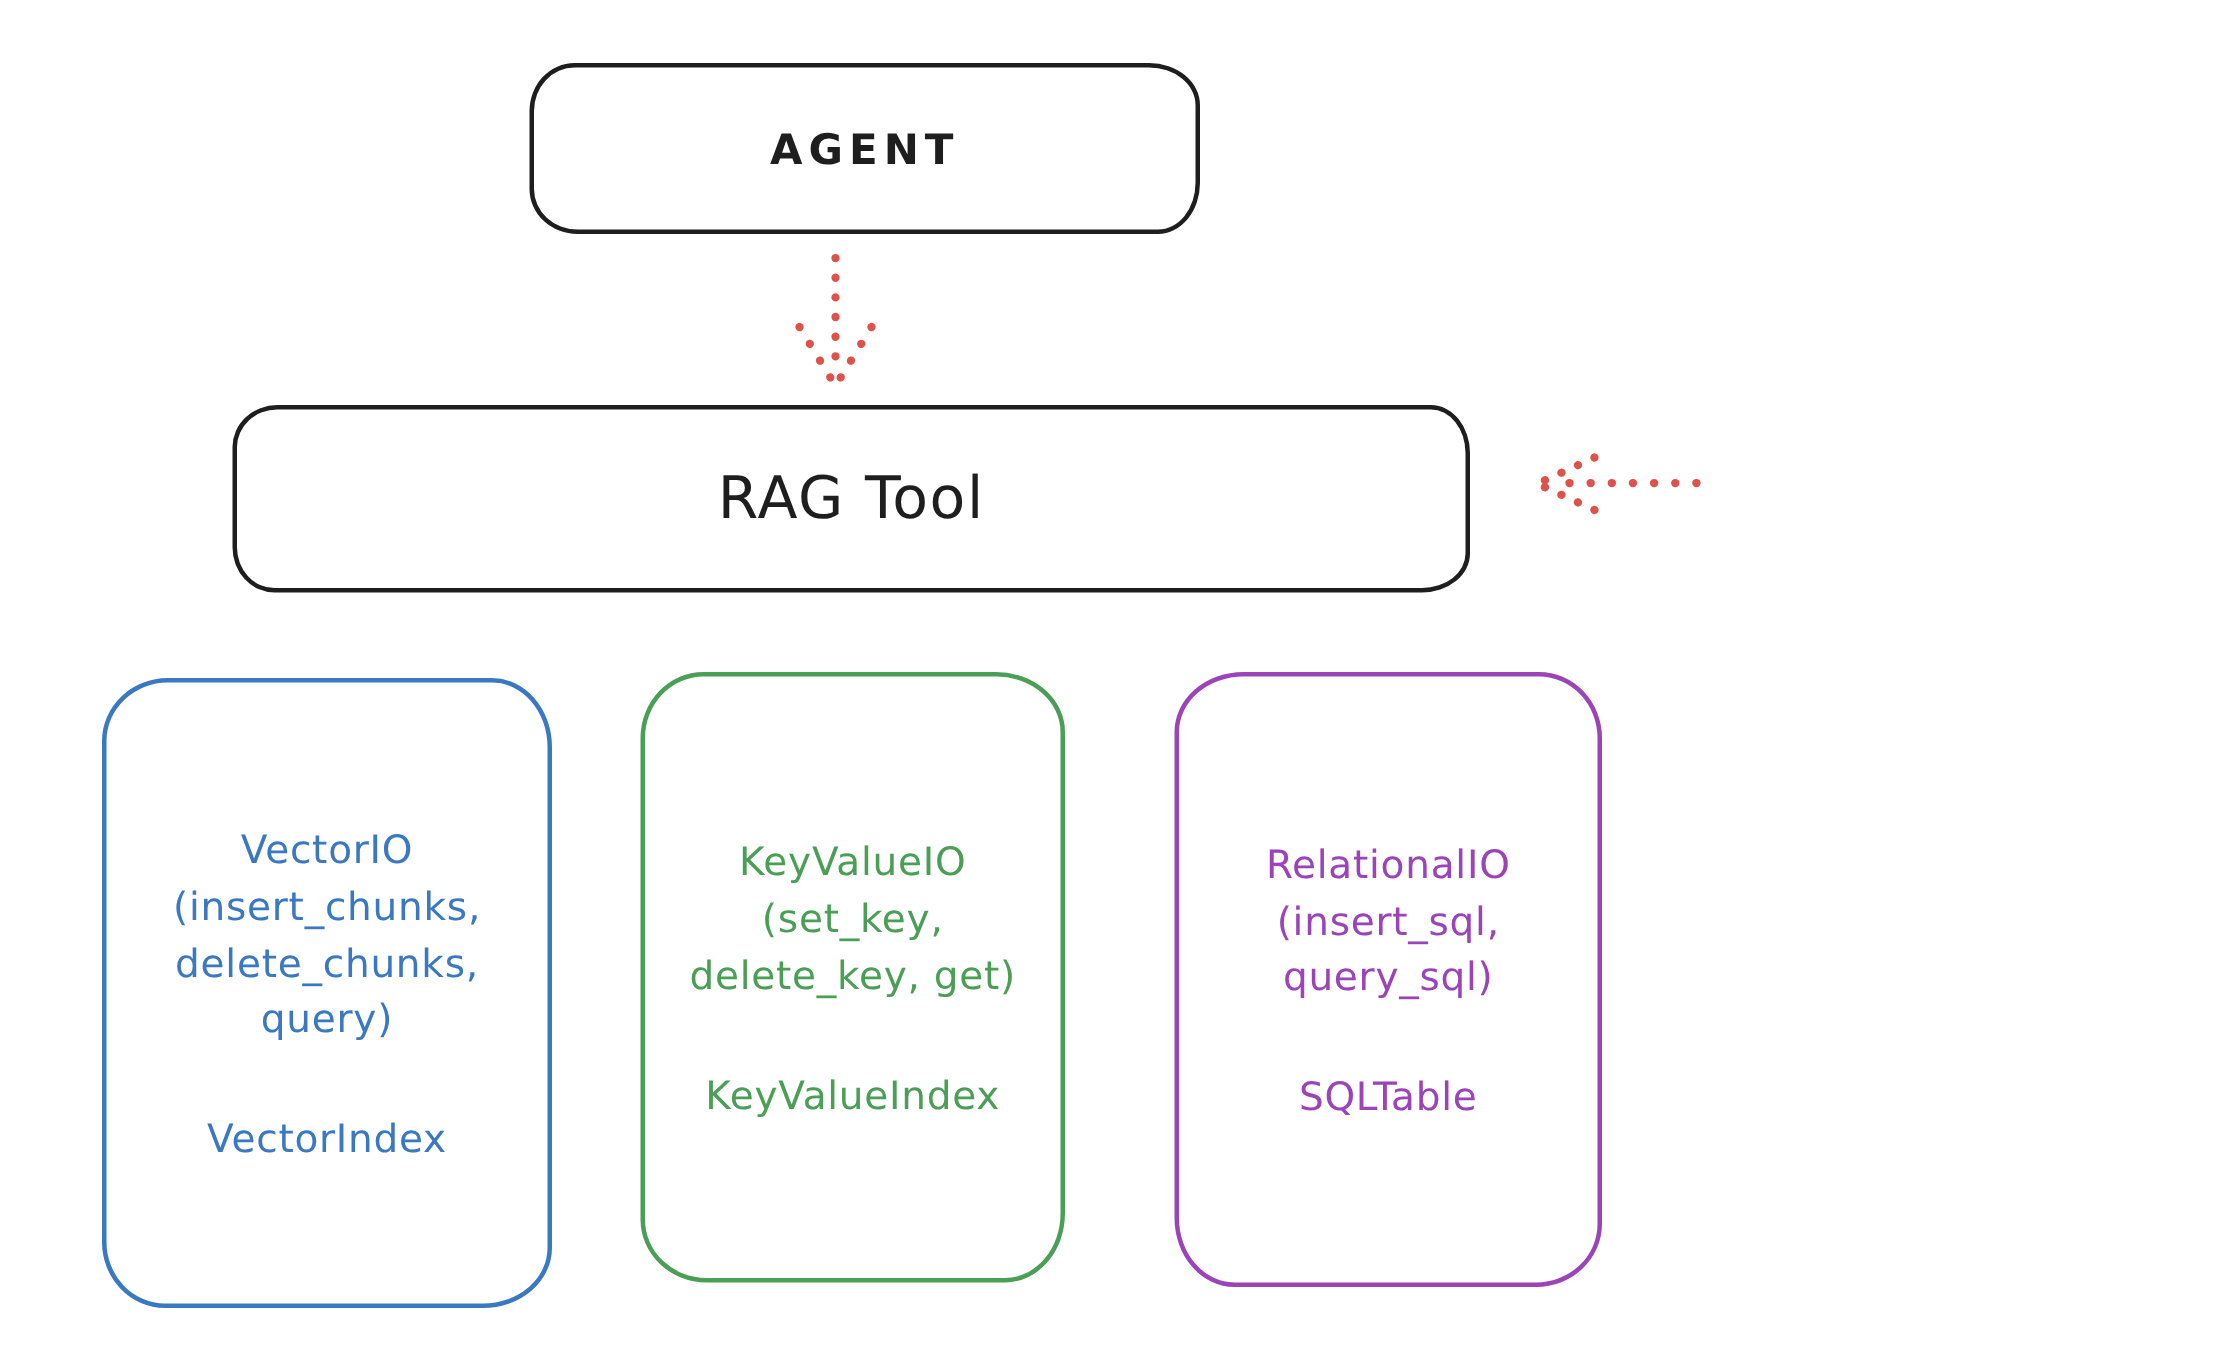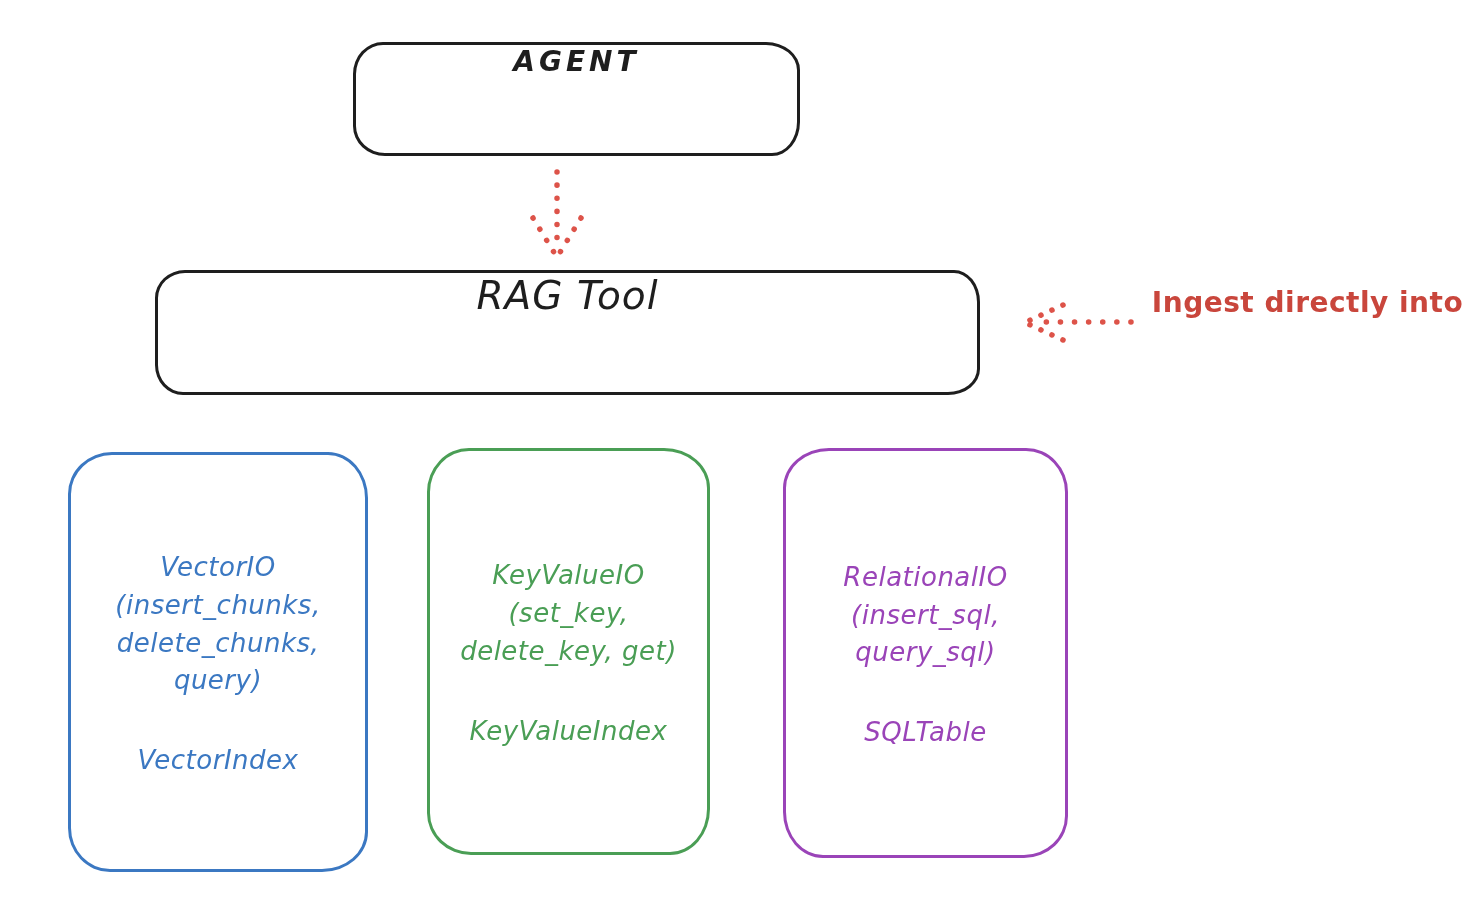--- a/index.html
+++ b/index.html
@@ -12,23 +12,23 @@
     position: relative;
     width: 1484px;
     height: 910px;
     background: #ffffff;
     overflow: hidden;
   }
   .node {
     position: absolute;
     box-sizing: border-box;
     display: flex;
+    align-items: center;
     justify-content: center;
     background: #ffffff;
-    font-style: italic;
   }
   
   .node-agent {
     left: 353px; top: 42px; width: 447px; height: 114px;
     border: 3.5px solid #1e1e1e;
     border-radius: 30px 34px 28px 32px / 32px 28px 34px 30px;
   }
   .node-agent .label {
     font-size: 28px;
     font-weight: bold;
@@ -115,21 +115,20 @@
       <path d="M581 218 L559 254" stroke-dasharray="0.1 13"></path>
     </g>
     <g stroke="#dd5349" stroke-width="5.5" stroke-linecap="round" fill="none">
       <path d="M1131 322 L1040 322" stroke-dasharray="0.1 14"></path>
       <path d="M1063 305 L1026 322" stroke-dasharray="0.1 12"></path>
       <path d="M1063 340 L1026 323" stroke-dasharray="0.1 12"></path>
     </g>
   </svg>
 
   <div class="annotation">
-    <div>Ingest directly into</div>
   </div>
 
   <div class="node card card-green">
     <div class="body">KeyValueIO
 (set_key,
 delete_key, get)</div>
     <div class="index">KeyValueIndex</div>
   </div>
 
   <div class="node card card-blue">

